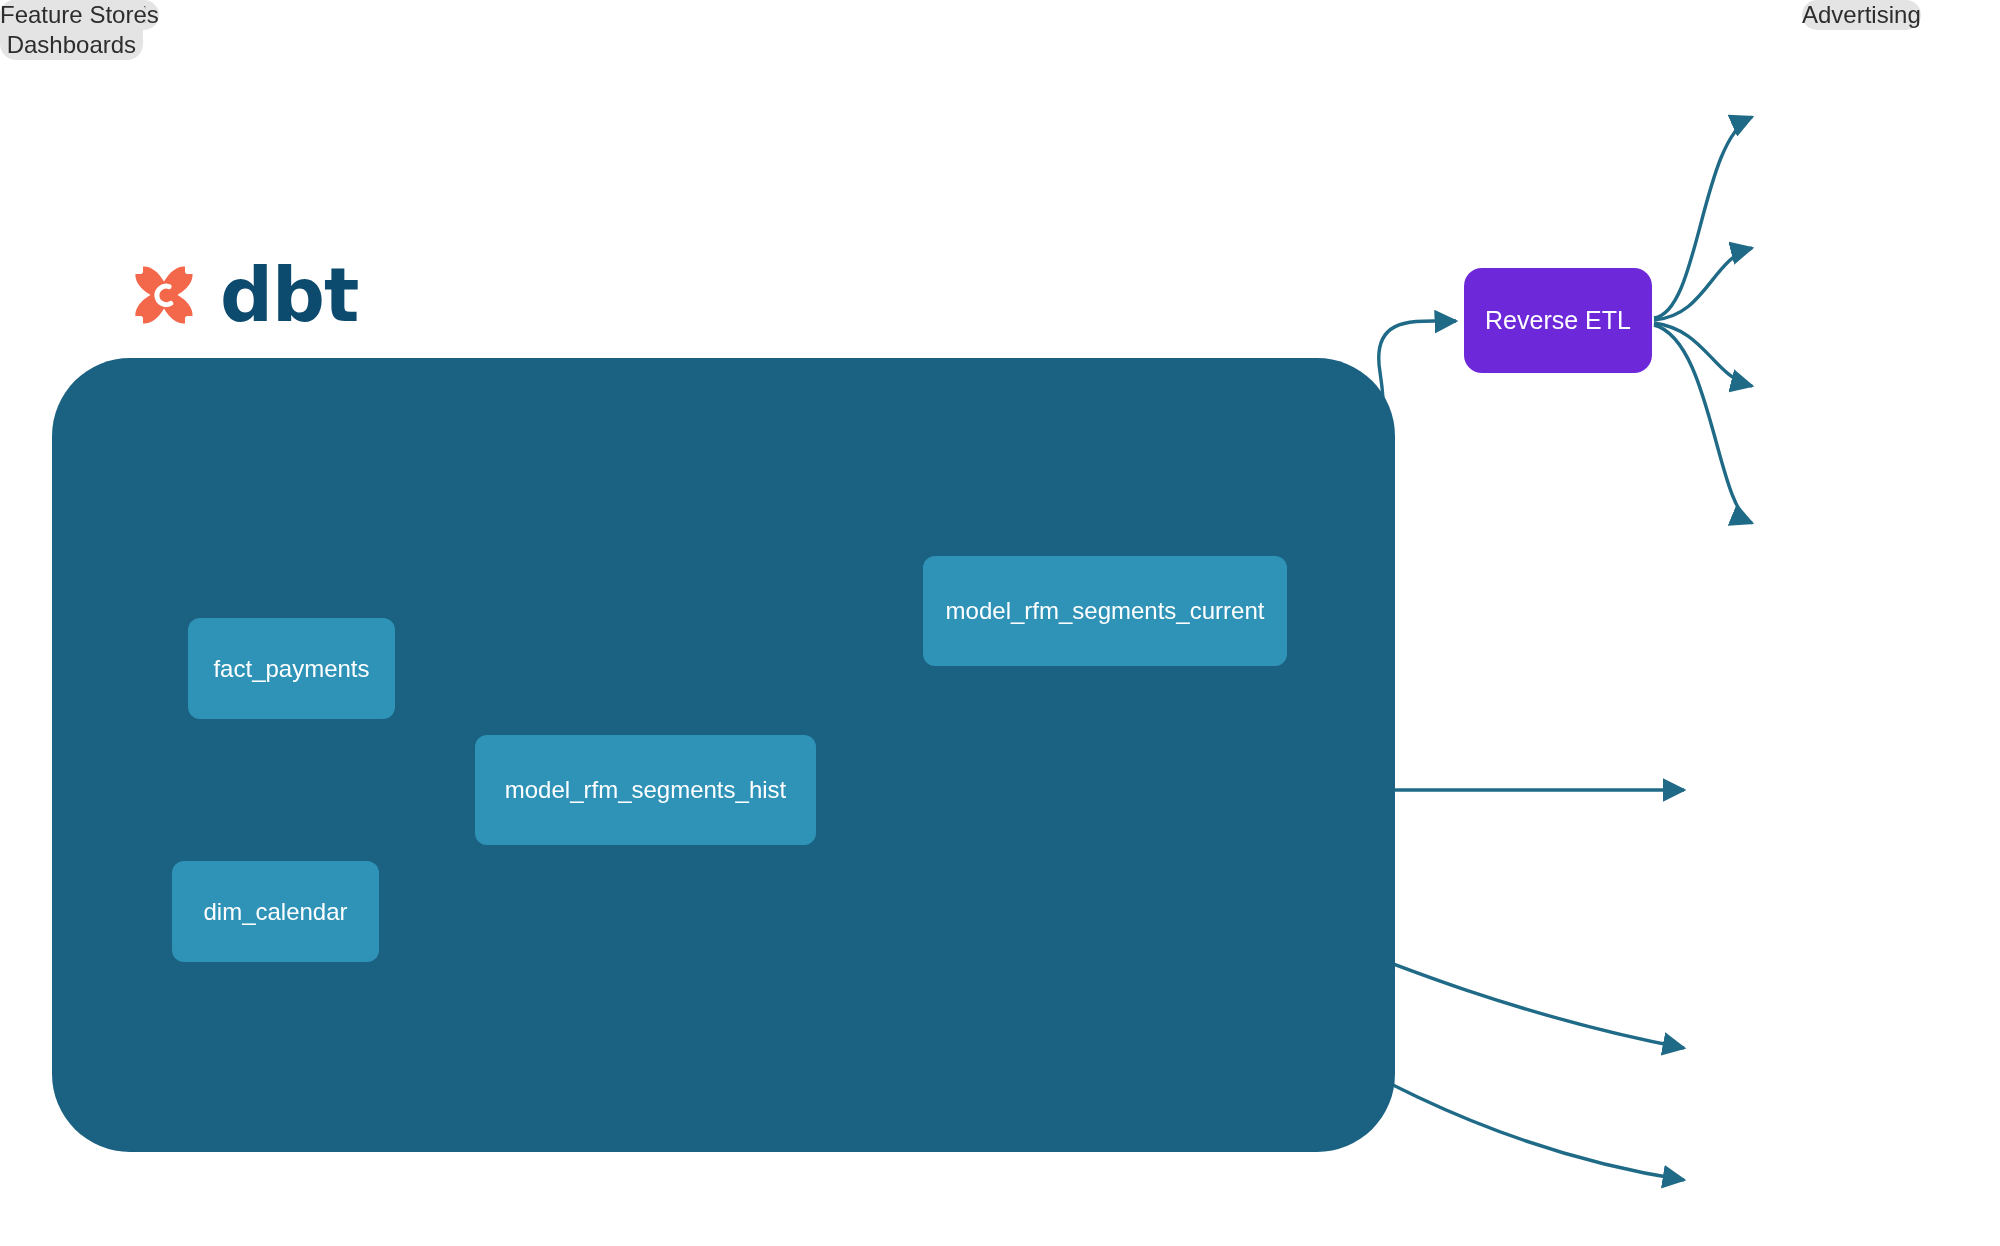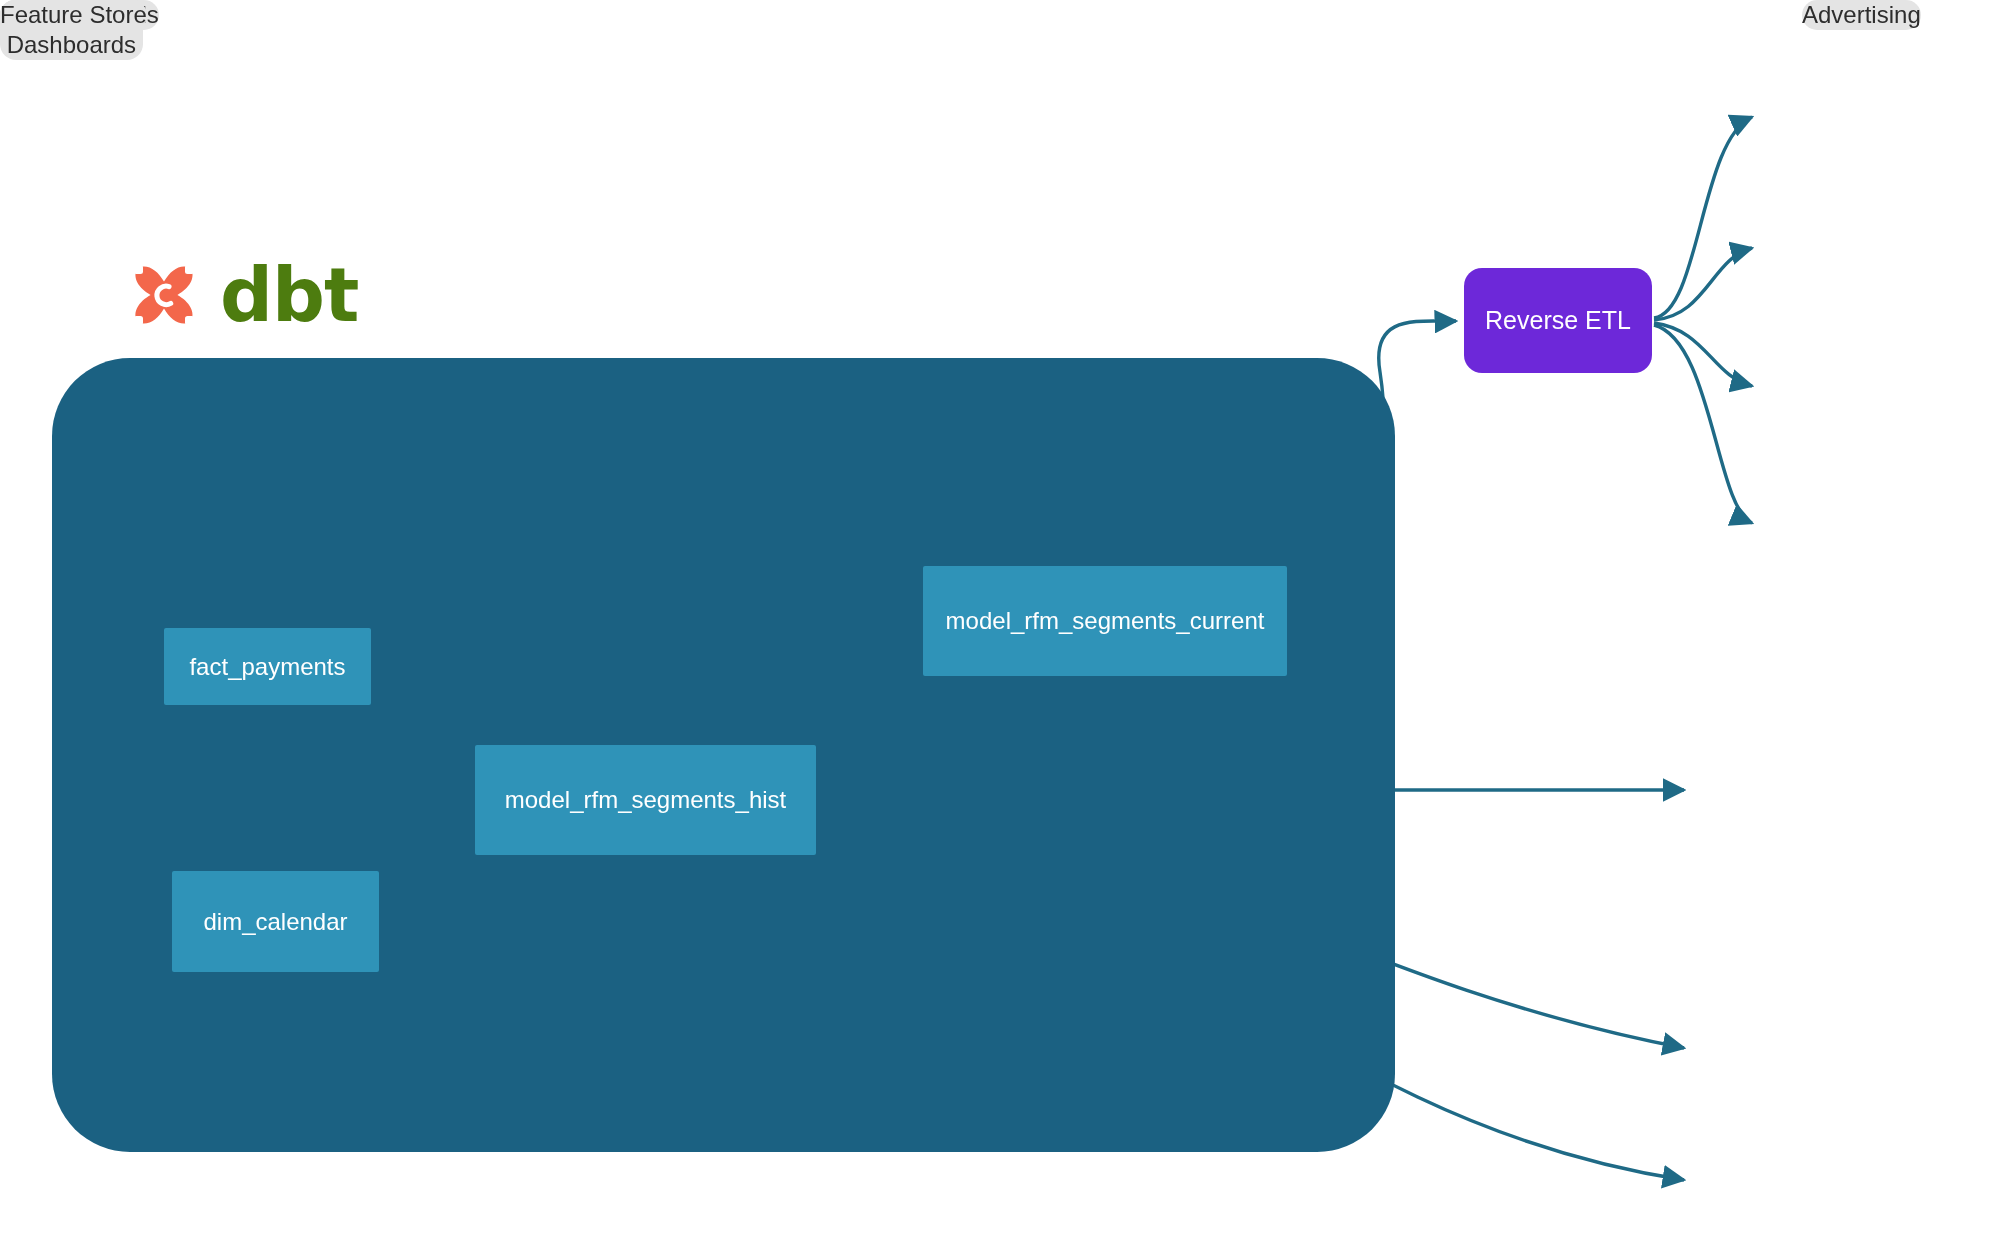--- a/index.html
+++ b/index.html
@@ -36,21 +36,21 @@
     gap: 14px;
   }
   .brand-mark {
     width: 84px;
     height: 84px;
     display: block;
   }
   .brand-word {
     font-size: 74px;
     font-weight: bold;
-    color: #4d7c0f;
+    color: #0c4a6e;
     letter-spacing: -1px;
     line-height: 1;
     font-family: "DejaVu Sans", sans-serif;
   }
 
   
   .panel {
     position: absolute;
     left: 52px;
     top: 358px;
@@ -68,37 +68,36 @@
     align-items: center;
     justify-content: center;
     text-align: center;
     border-radius: 16px;
     line-height: 1.25;
   }
   .node-model {
     background: #2f93b8;
     color: #ffffff;
     font-size: 24px;
-    border-radius: 2px;
-    margin-top: 10px;
+    border-radius: 12px;
   }
   .node-green {
     background: #6d28d9;
     color: #ffffff;
     font-size: 25px;
     border-radius: 18px;
   }
   .node-gray {
     background: #e4e4e4;
     color: #2d2d2d;
     font-size: 24px;
     border-radius: 16px;
   }
 
-  #node-fact-payments      { left: 164px;  top: 618px;  width: 207px; height: 77px; }
+  #node-fact-payments      { left: 188px;  top: 618px;  width: 207px; height: 101px; }
   #node-dim-calendar       { left: 172px;  top: 861px;  width: 207px; height: 101px; }
   #node-model-hist         { left: 475px;  top: 735px;  width: 341px; height: 110px; }
   #node-model-current      { left: 923px;  top: 556px;  width: 364px; height: 110px; }
   #node-reverse-etl        { left: 1464px; top: 268px;  width: 188px; height: 105px; }
 
   #dest-crm                { left: 1802px; top: 50px;   width: 193px; height: 109px; }
   #dest-email              { left: 1802px; top: 189px;  width: 193px; height: 109px; }
   #dest-advertising        { left: 1802px; top": 0;     width: 193px; height: 109px; }
   #dest-advertising        { left: 1802px; top: 327px;  width: 193px; height: 109px; }
   #dest-sms-push           { left: 1802px; top: 465px;  width: 193px; height: 109px; }

